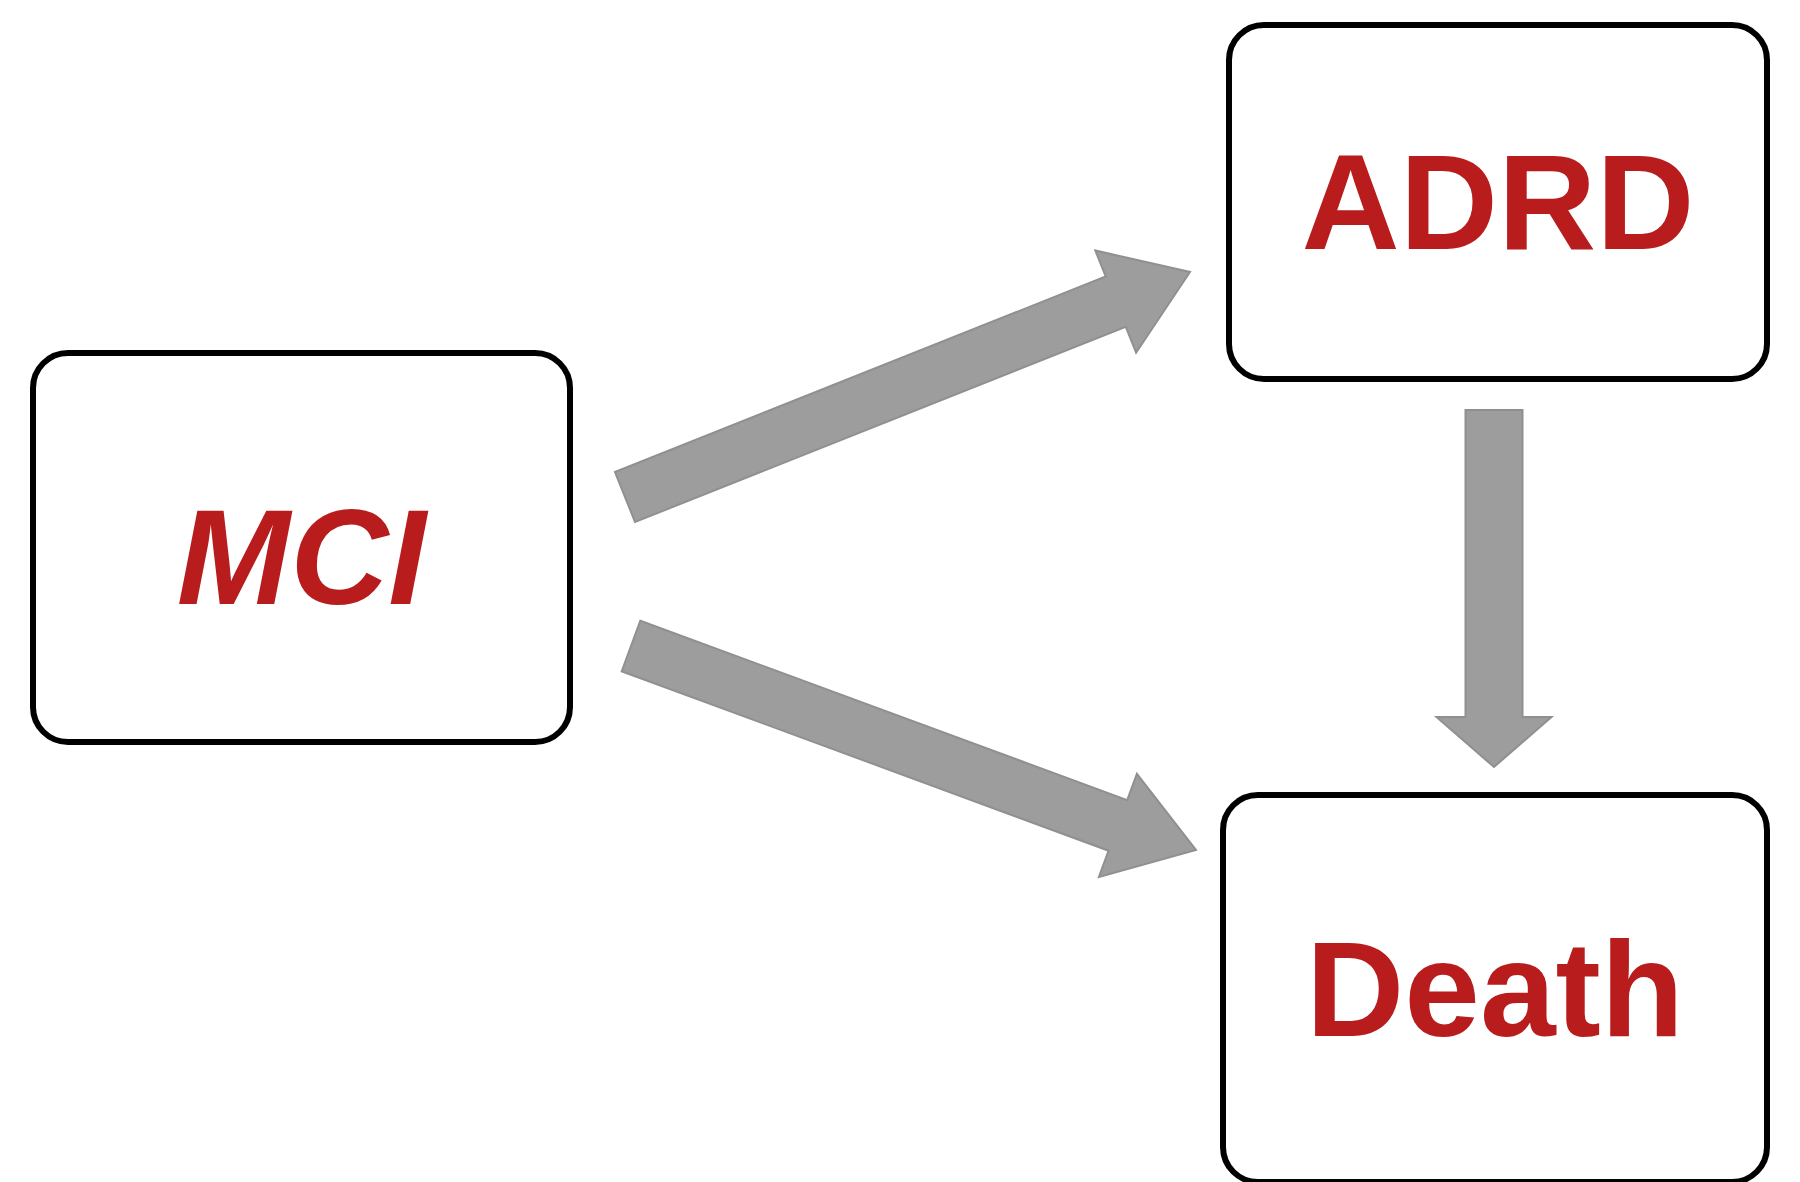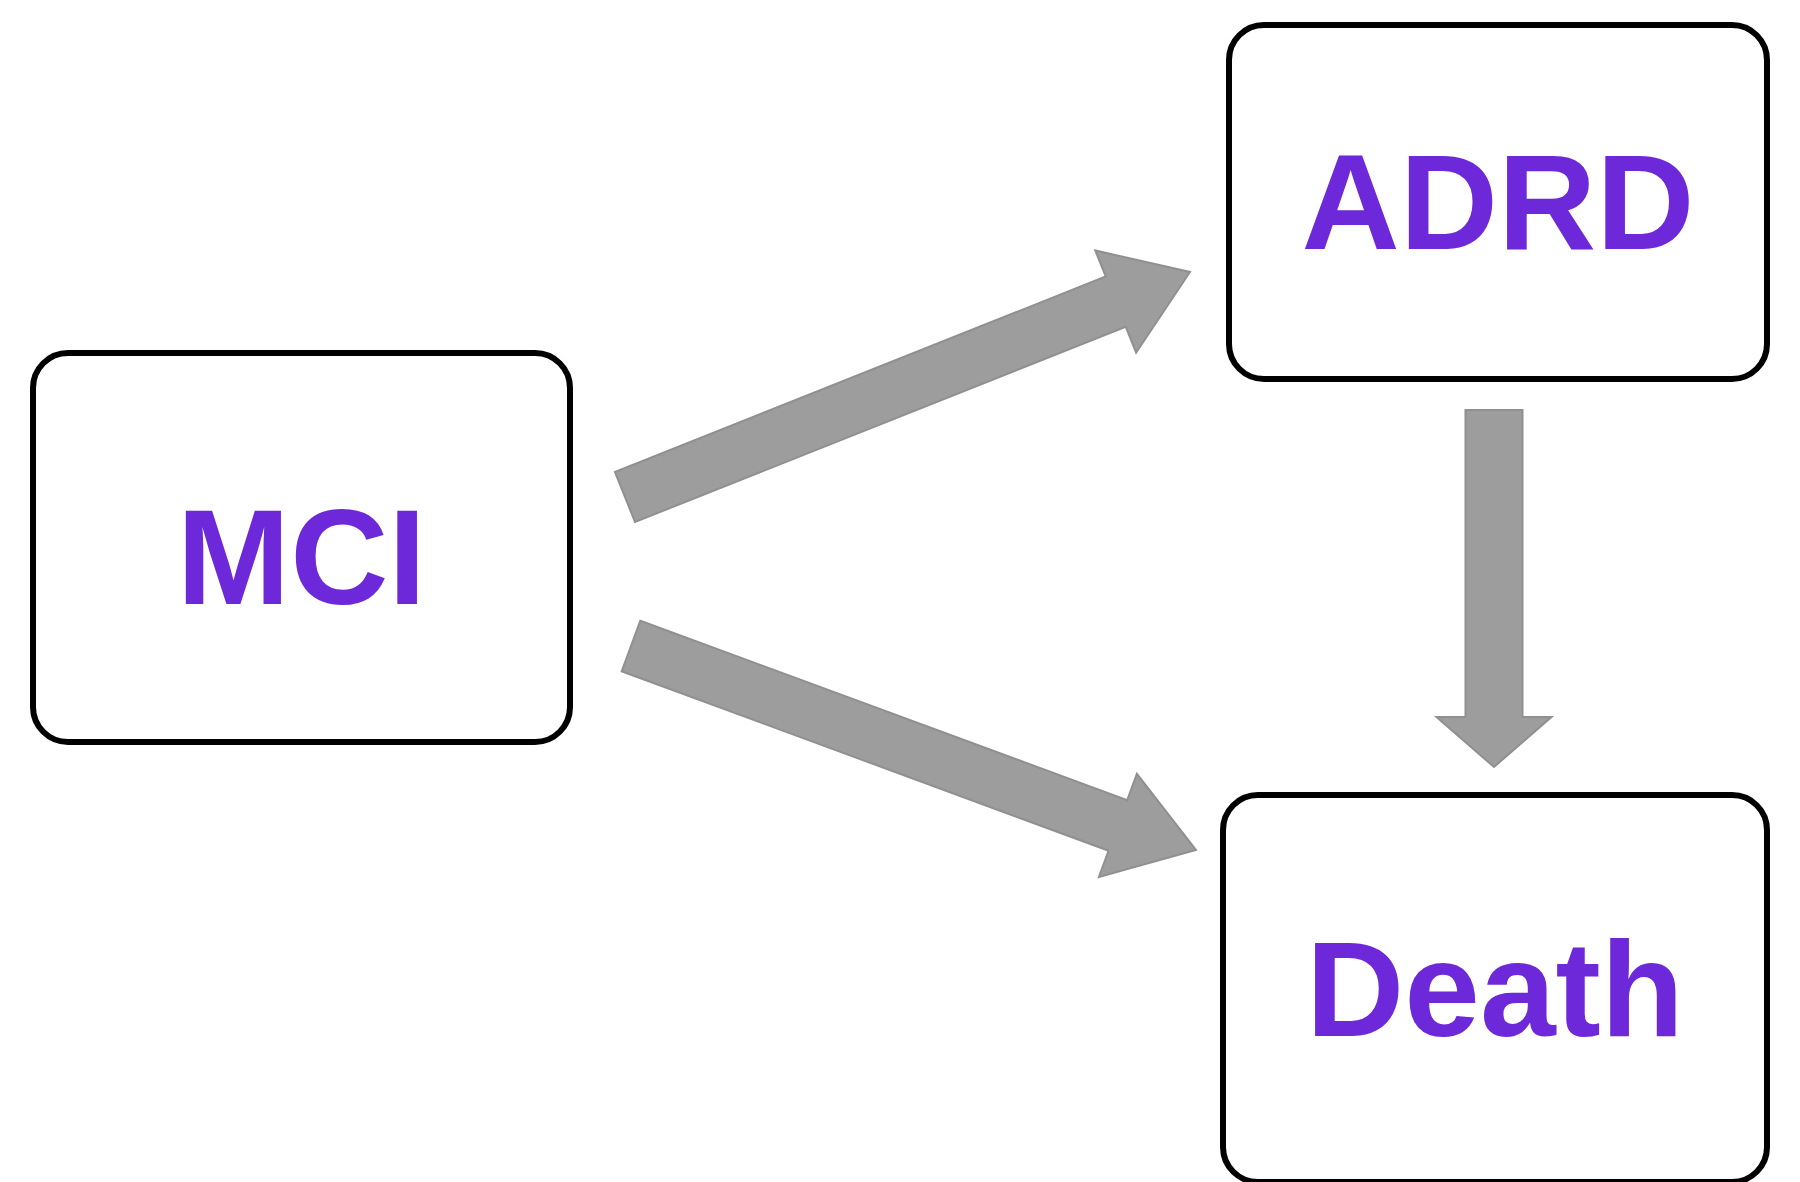--- a/index.html
+++ b/index.html
@@ -26,29 +26,29 @@
     position: absolute;
     box-sizing: border-box;
     background: #ffffff;
     border: 6px solid #000000;
     border-radius: 38px;
     display: flex;
     align-items: center;
     justify-content: center;
   }
   .node .label {
-    color: #6d28d9;
+    color: #b91c1c;
     font-weight: bold;
     font-size: 136px;
     line-height: 1;
     letter-spacing: 0px;
     white-space: nowrap;
   }
   #node-mci    { left: 30px;   top: 350px; width: 543px; height: 395px; }
-  #node-mci .label { padding-top: 18px; }
+  #node-mci .label { padding-top: 18px; font-style: italic; }
   #node-adrd   { left: 1226px; top: 22px;  width: 544px; height: 360px; }
   #node-death  { left: 1220px; top: 792px; width: 550px; height: 393px; }
 </style>
 </head>
 <body>
 
 <div id="canvas">
 
   <svg id="arrows" viewBox="0 0 1800 1182" xmlns="http://www.w3.org/2000/svg">
 

